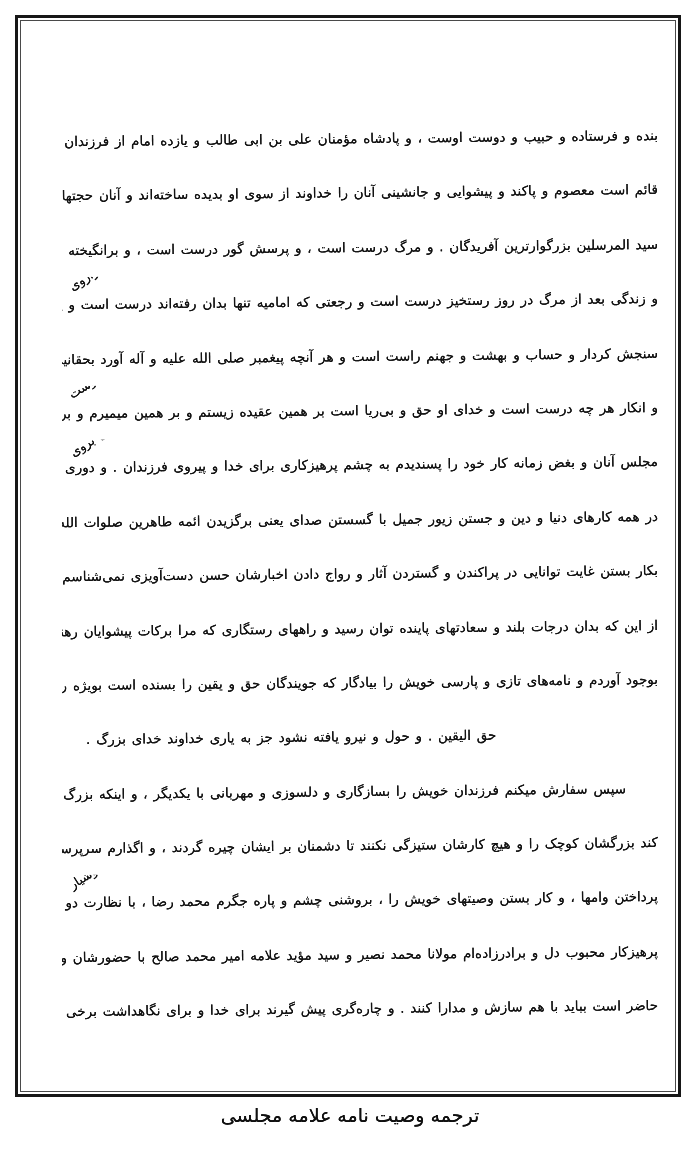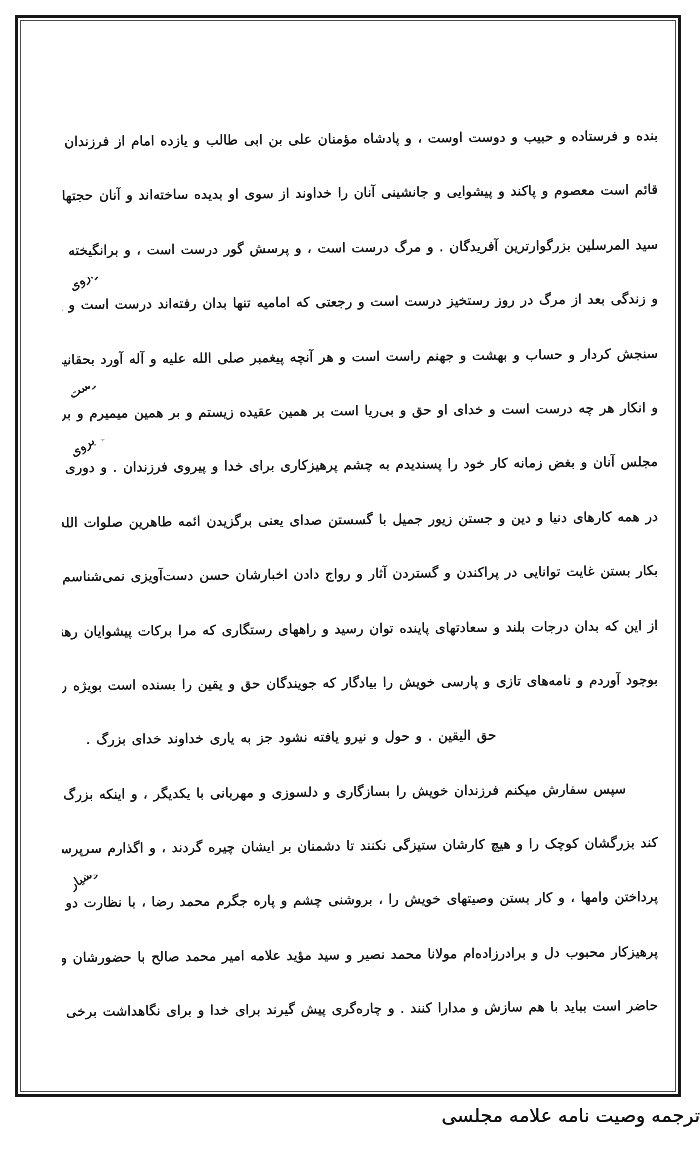--- a/index.html
+++ b/index.html
@@ -73,21 +73,21 @@
   
   .para-start {
     text-indent: 32px;
   }
   
   .caption {
     position: absolute;
     top: 1104px;
     left: 0;
     width: 100%;
-    text-align: right;
+    text-align: center;
     direction: rtl;
     font-size: 19px;
     color: #101010;
     text-shadow: 0 0 0.3px #000;
   }
 </style>
 </head>
 <body>
 
 <div class="frame">

